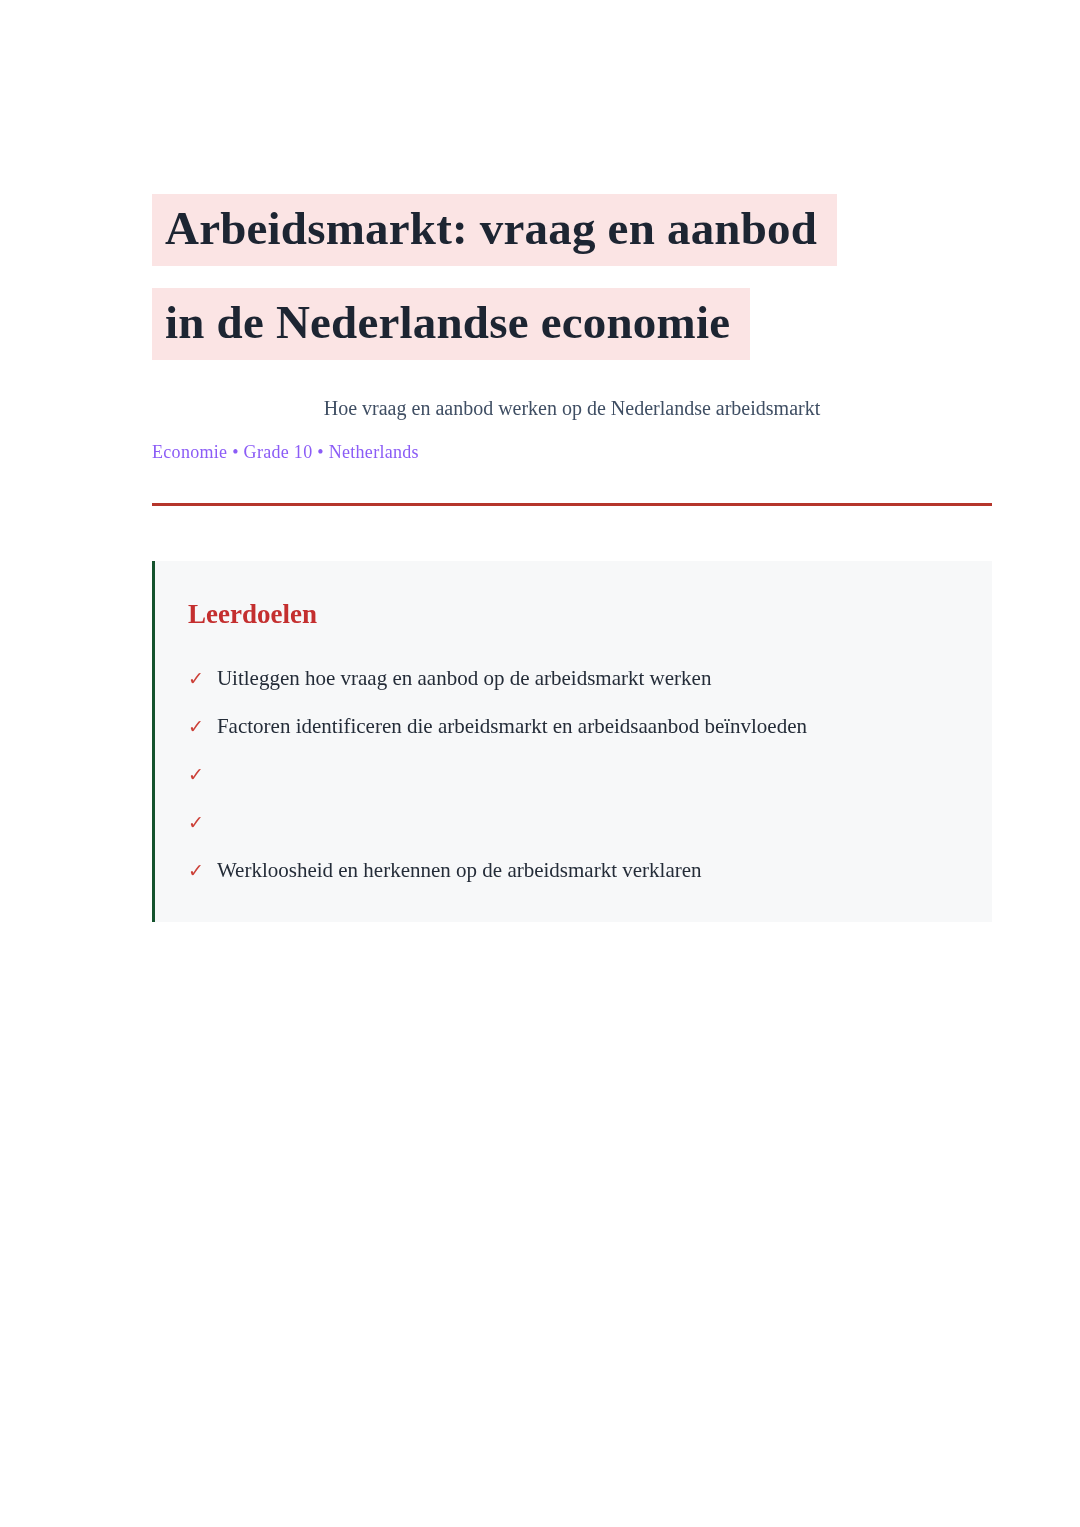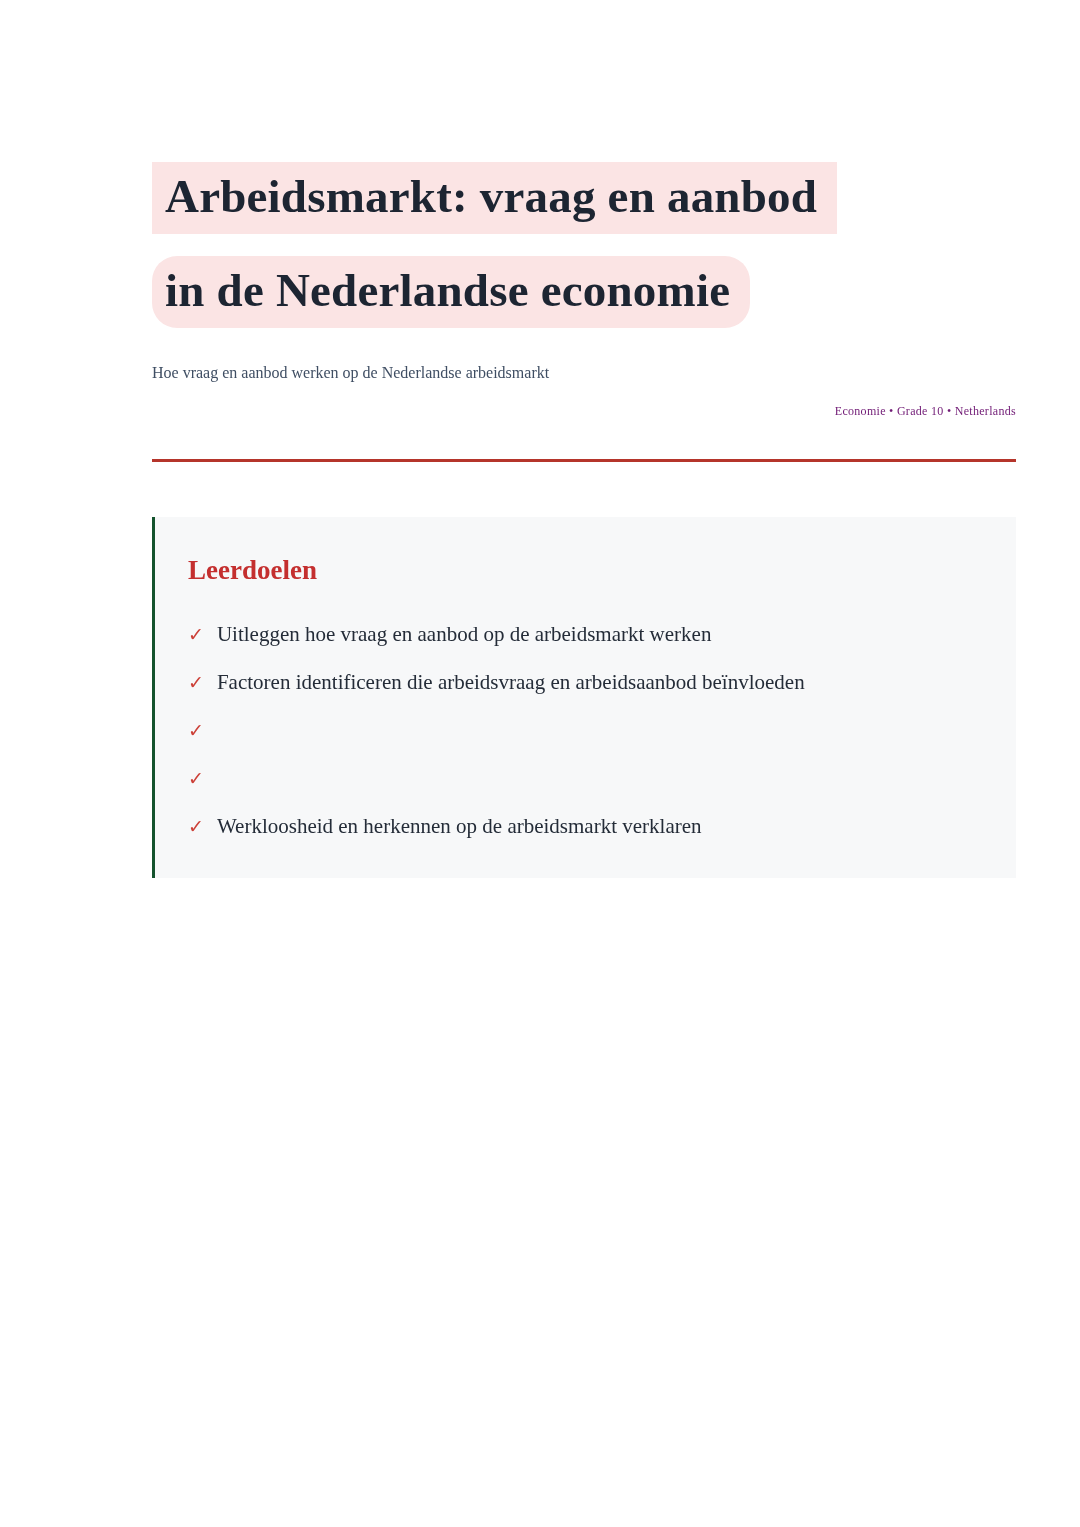--- a/index.html
+++ b/index.html
@@ -6,51 +6,52 @@
   html, body { margin: 0; padding: 0; background: #ffffff; }
   .page {
     width: 1080px;
     min-height: 1527px;
     margin: 0 auto;
     background: #ffffff;
     font-family: "Liberation Serif", "DejaVu Serif", serif;
     color: #232b36;
   }
   .content {
-    padding: 162px 64px 0 152px;
+    padding: 162px 88px 0 152px;
+    margin-top: 32px;
   }
   .title {
     margin: 0;
     font-size: 47px;
     font-weight: 700;
     color: #1d2532;
     line-height: 1.15;
     letter-spacing: 0.2px;
   }
   .hl {
     display: block;
     width: max-content;
     max-width: 100%;
     background: #fbe4e4;
     padding: 7px 20px 11px 13px;
   }
-  .hl + .hl { margin-top: 22px; border-radius: 25px; }
+  .hl + .hl { margin-top: 22px; }
   .subtitle {
     margin: 34px 0 0 0;
-    font-size: 16px;
+    font-size: 20px;
     font-weight: 400;
     color: #3f4e63;
     line-height: 1.4;
+    text-align: center;
   }
   .meta {
     margin: 20px 0 0 0;
-    font-size: 12px;
-    color: #701a75;
+    font-size: 18px;
+    color: #8b5cf6;
     letter-spacing: 0.3px;
-    text-align: right;
   }
   .rule {
     border: none;
     border-top: 3px solid #b5352b;
     margin: 40px 0 0 0;
   }
   .goals-card {
     margin-top: 55px;
     background: #f7f8f9;
     border-left: 3px solid #14532d;
@@ -108,21 +109,21 @@
     <section class="goals-card">
       <h2 class="goals-heading">Leerdoelen</h2>
 
       <ul class="goals-list">
         <li class="goal">
           <span class="check">✓</span>
           <span class="goal-text">Uitleggen hoe vraag en aanbod op de arbeidsmarkt werken</span>
         </li>
         <li class="goal">
           <span class="check">✓</span>
-          <span class="goal-text">Factoren identificeren die arbeidsvraag en arbeidsaanbod beïnvloeden</span>
+          <span class="goal-text">Factoren identificeren die arbeidsmarkt en arbeidsaanbod beïnvloeden</span>
         </li>
         <li class="goal">
           <span class="check">✓</span>
         </li>
         <li class="goal">
           <span class="check">✓</span>
         </li>
         <li class="goal">
           <span class="check">✓</span>
           <span class="goal-text">Werkloosheid en herkennen op de arbeidsmarkt verklaren</span>

